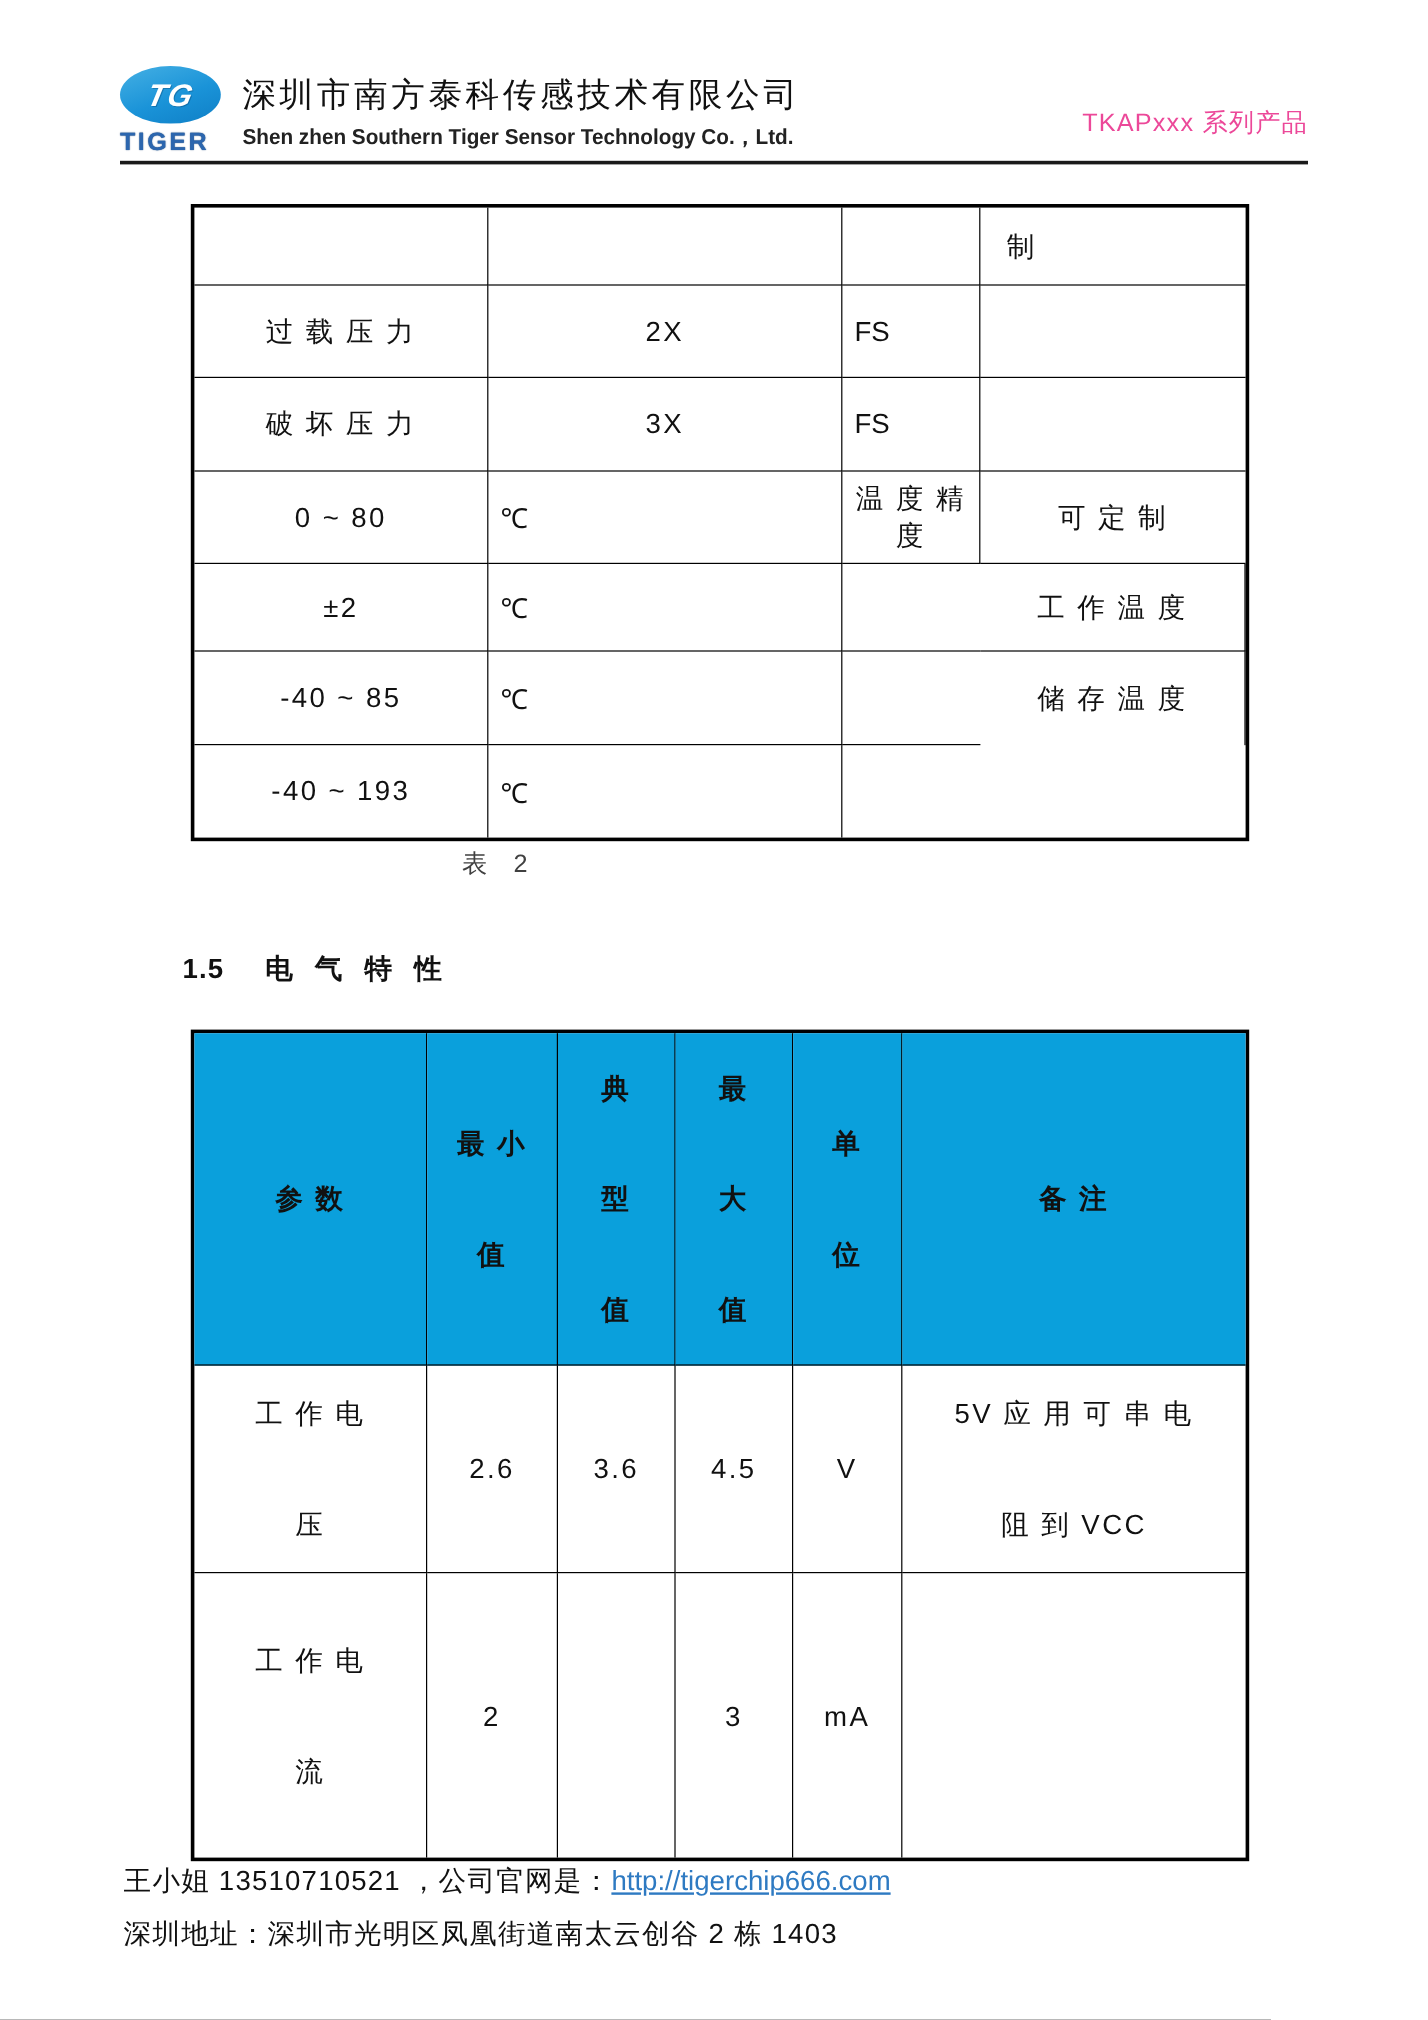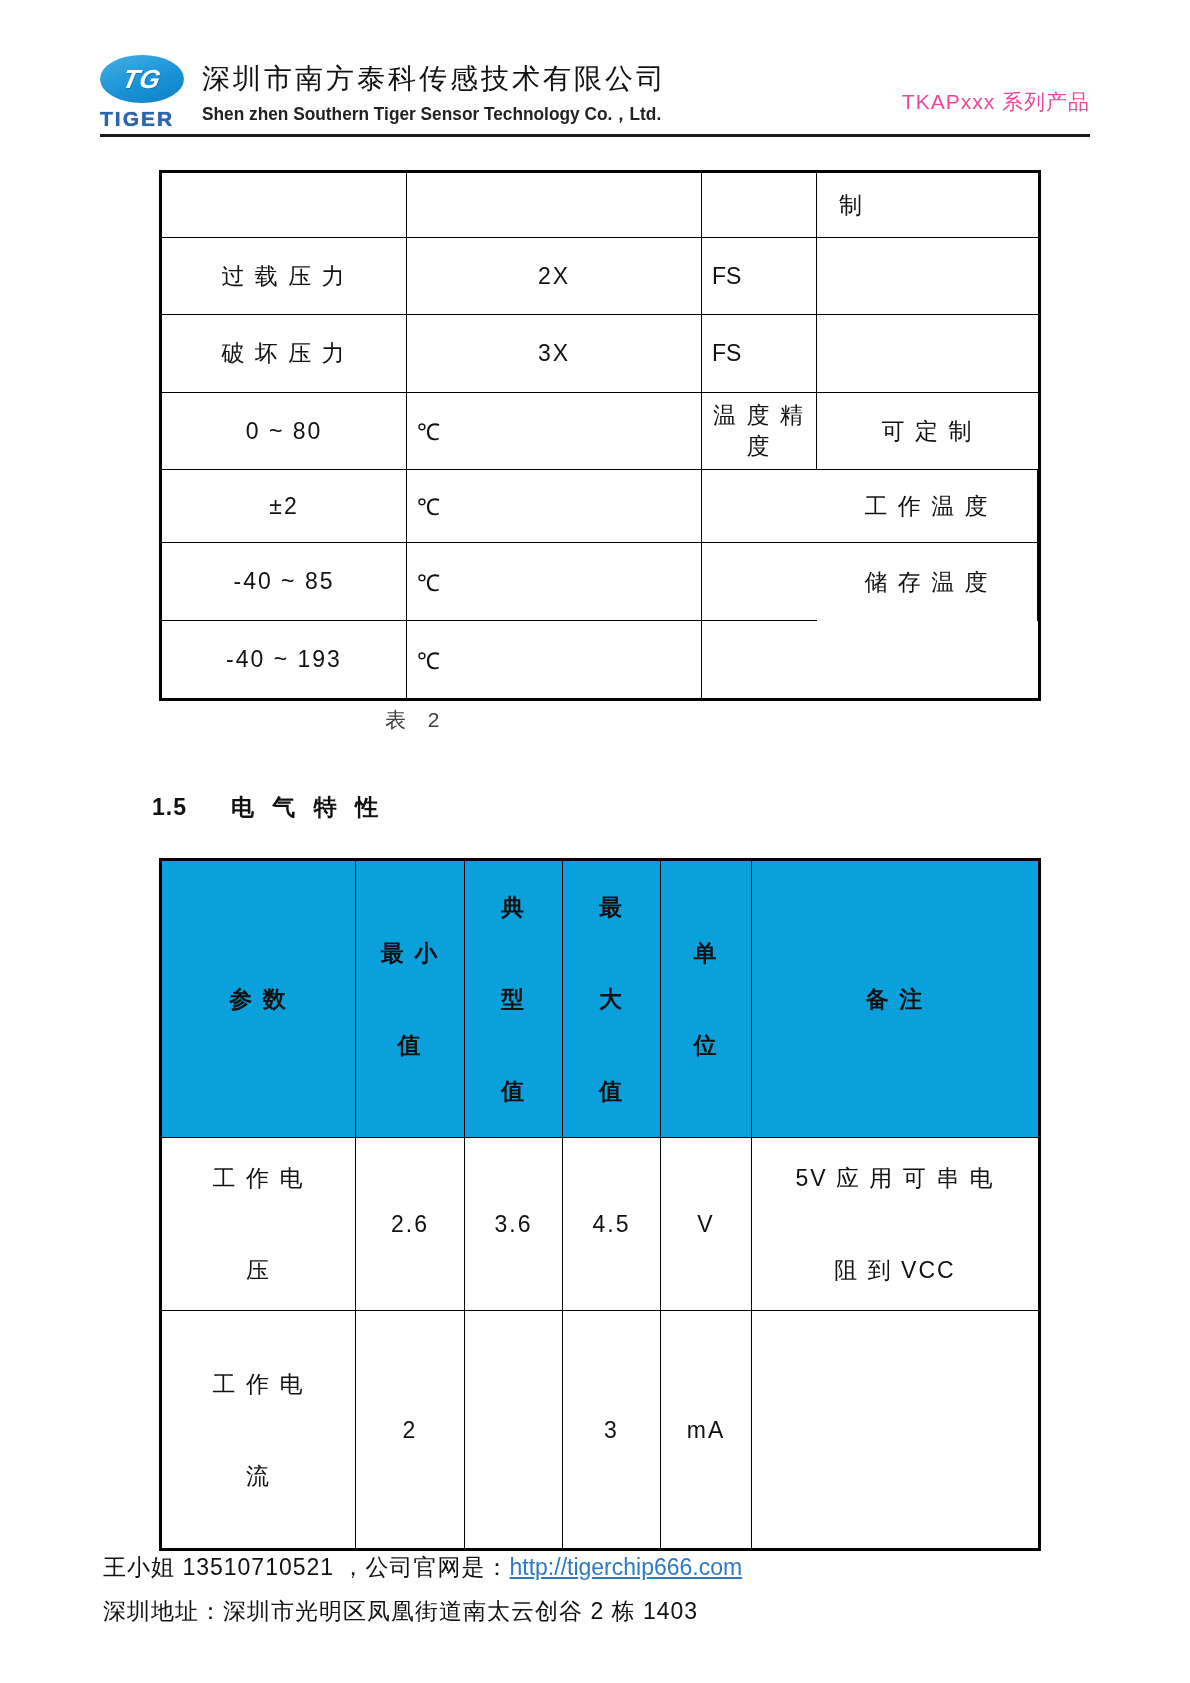--- a/index.html
+++ b/index.html
@@ -66,21 +66,21 @@
   }
   .table1-caption{
     position:absolute;left:385px;top:706px;
     font-size:21px;letter-spacing:8px;color:#404040;
   }
   
   .section-heading{
     position:absolute;left:152px;top:792px;
     font-size:23px;font-weight:bold;color:#111;
   }
-  .section-heading .num{letter-spacing:1px;margin-right:44px;}
+  .section-heading .num{letter-spacing:1px;margin-right:34px;}
   .section-heading .ttl{letter-spacing:6px;}
   
   .table2{
     left:159px;top:858px;
     grid-template-columns:194px 109px 98px 98px 91px 286px;
     grid-template-rows:277px 173px 237px;
   }
   .table2 .cell{line-height:92px;}
   .table2 .hd{
     background:var(--tbl-hd,#0aa0dc);

